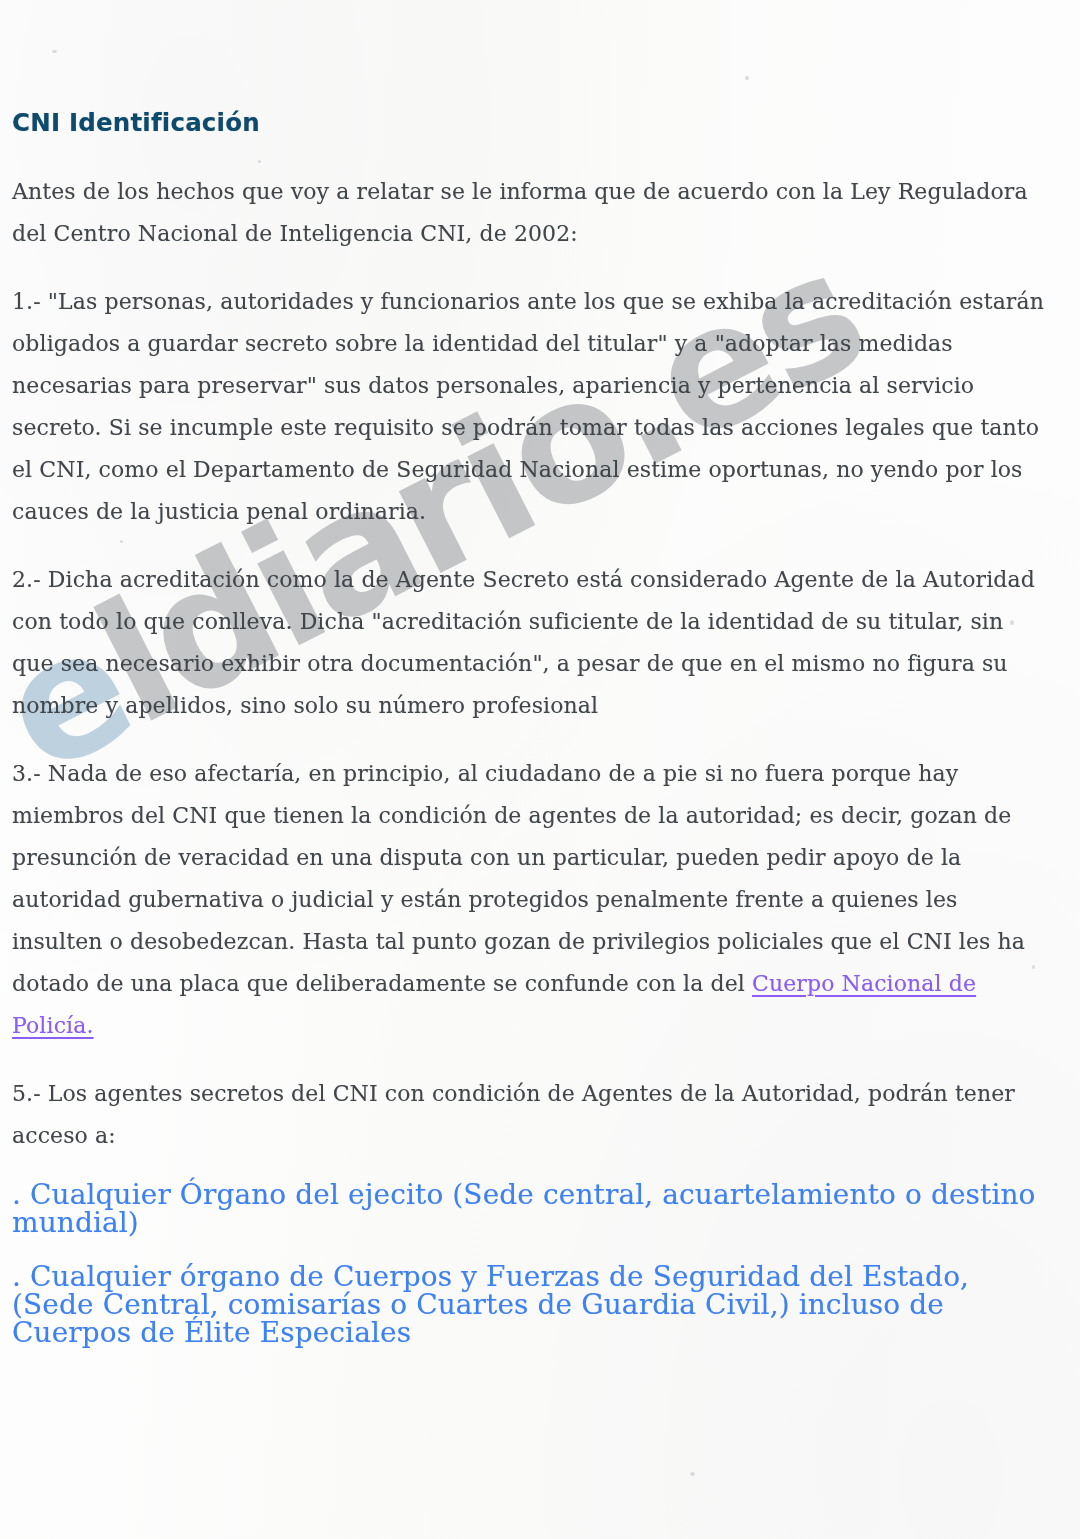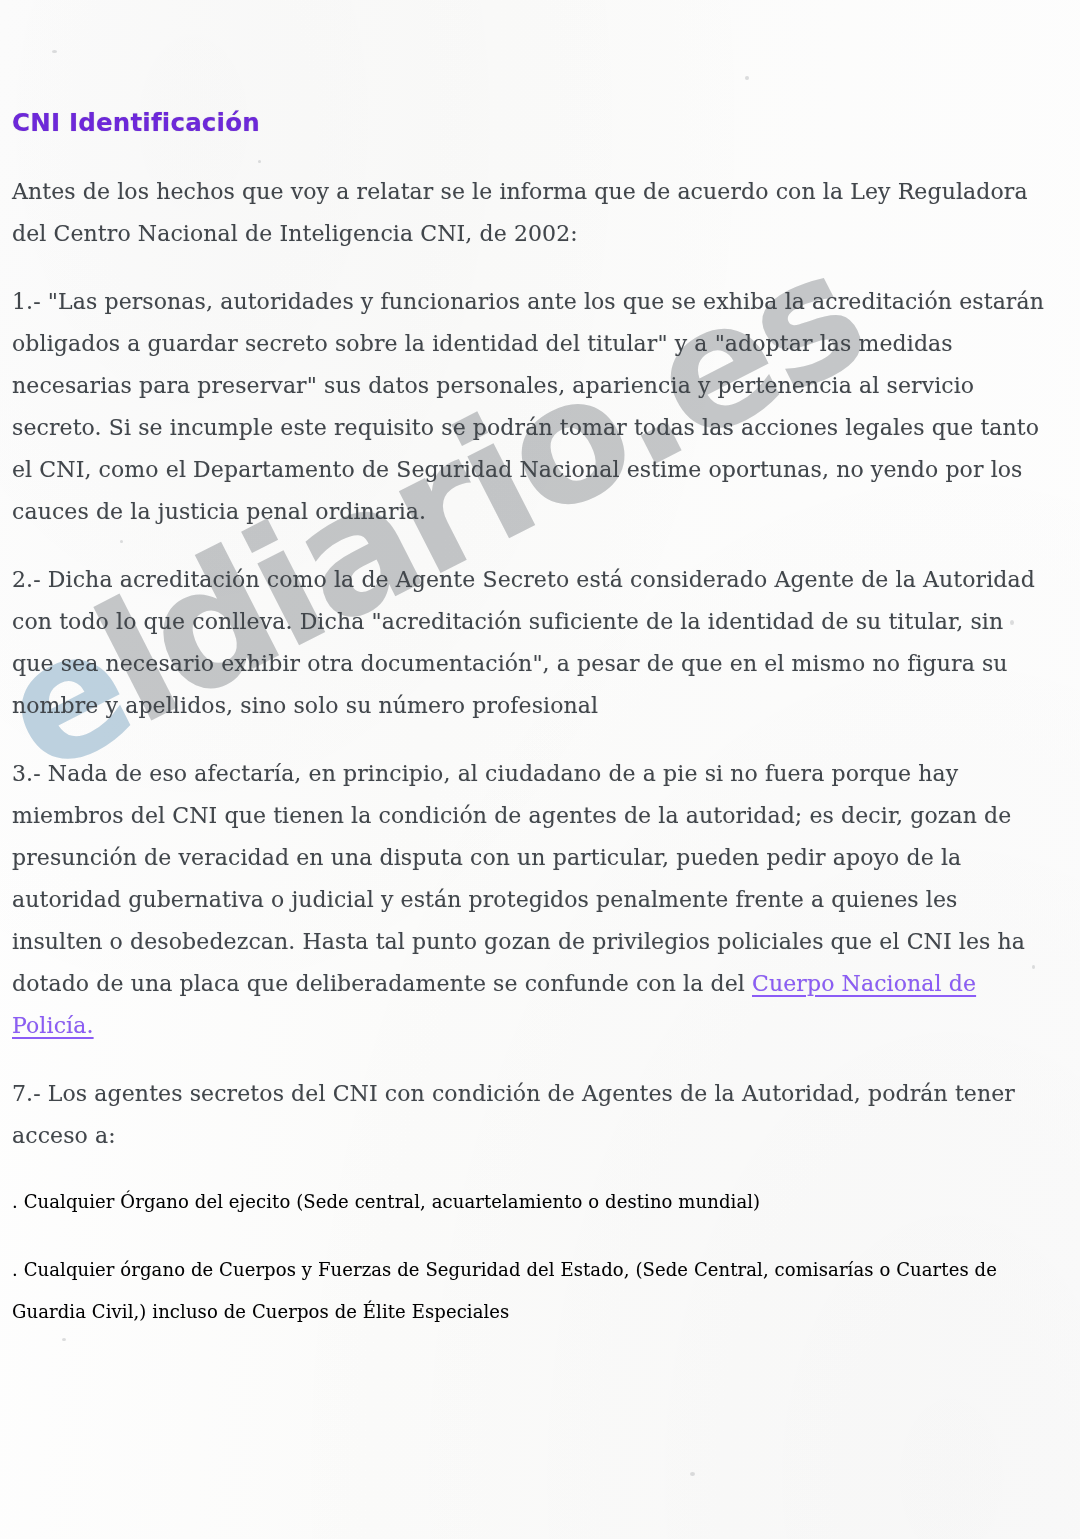--- a/index.html
+++ b/index.html
@@ -72,44 +72,44 @@
     position: relative;
     z-index: 3;
     padding: 108px 34px 0 12px;
   }
 
   .doc-heading {
     font-family: "DejaVu Sans", "Liberation Sans", sans-serif;
     font-weight: 700;
     font-size: 24.5px;
     letter-spacing: 0.2px;
-    color: #6d28d9;
+    color: #0c4a6e;
     margin: 0 0 34px 0;
     text-shadow: 0 0 1px rgba(60,65,69,0.35);
   }
 
   p.para {
     margin: 0 0 26px 0;
     font-size: 22px;
     line-height: 42px;
     letter-spacing: 0.1px;
     color: #41464b;
     text-shadow: 0 0 0.7px rgba(65,70,75,0.28);
   }
 
   p.para.tight {
     margin-bottom: 24px;
   }
 
   p.bullet {
     margin: 0 0 26px 0;
-    font-size: 18px;
-    line-height: 42px;
+    font-size: 28px;
+    line-height: 28px;
     letter-spacing: 0.1px;
-    color: #000000;
+    color: #3b82f6;
     text-shadow: 0 0 0.7px rgba(65,70,75,0.28);
   }
 
   a.doclink {
     color: #8b5cf6;
     text-decoration: underline;
     text-underline-offset: 4px;
     text-decoration-thickness: 2px;
   }
 </style>
@@ -139,19 +139,19 @@
 
     <p class="para">Antes de los hechos que voy a relatar se le informa que de acuerdo con la Ley Reguladora del Centro Nacional de Inteligencia CNI, de 2002:</p>
 
     <p class="para">1.- "Las personas, autoridades y funcionarios ante los que se exhiba la acreditación estarán obligados a guardar secreto sobre la identidad del titular" y a "adoptar las medidas necesarias para preservar" sus datos personales, apariencia y pertenencia al servicio secreto. Si se incumple este requisito se podrán tomar todas las acciones legales que tanto el CNI, como el Departamento de Seguridad Nacional estime oportunas, no yendo por los cauces de la justicia penal ordinaria.</p>
 
     <p class="para">2.- Dicha acreditación como la de Agente Secreto está considerado Agente de la Autoridad con todo lo que conlleva. Dicha "acreditación suficiente de la identidad de su titular, sin que sea necesario exhibir otra documentación", a pesar de que en el mismo no figura su nombre y apellidos, sino solo su número profesional</p>
 
     <p class="para"><span>3.- Nada de eso afectaría, en principio, al ciudadano de a pie si no fuera porque hay miembros del CNI que tienen la condición de agentes de la autoridad; es decir, gozan de presunción de veracidad en una disputa con un particular, pueden pedir apoyo de la autoridad gubernativa o judicial y están protegidos penalmente frente a quienes les insulten o desobedezcan. Hasta tal punto gozan de privilegios policiales que el CNI les ha dotado de una placa que deliberadamente se confunde con la del </span><a class="doclink" href="#">Cuerpo Nacional de Policía.</a><span></span></p>
 
 
-    <p class="para tight">7.- Los agentes secretos del CNI con condición de Agentes de la Autoridad, podrán tener acceso a:</p>
+    <p class="para tight">5.- Los agentes secretos del CNI con condición de Agentes de la Autoridad, podrán tener acceso a:</p>
 
     <p class="bullet">. Cualquier Órgano del ejecito (Sede central, acuartelamiento o destino mundial)</p>
     <p class="bullet">. Cualquier órgano de Cuerpos y Fuerzas de Seguridad del Estado, (Sede Central, comisarías o Cuartes de Guardia Civil,) incluso de Cuerpos de Élite Especiales</p>
 
   </div>
 </div>
 
 </body></html>

